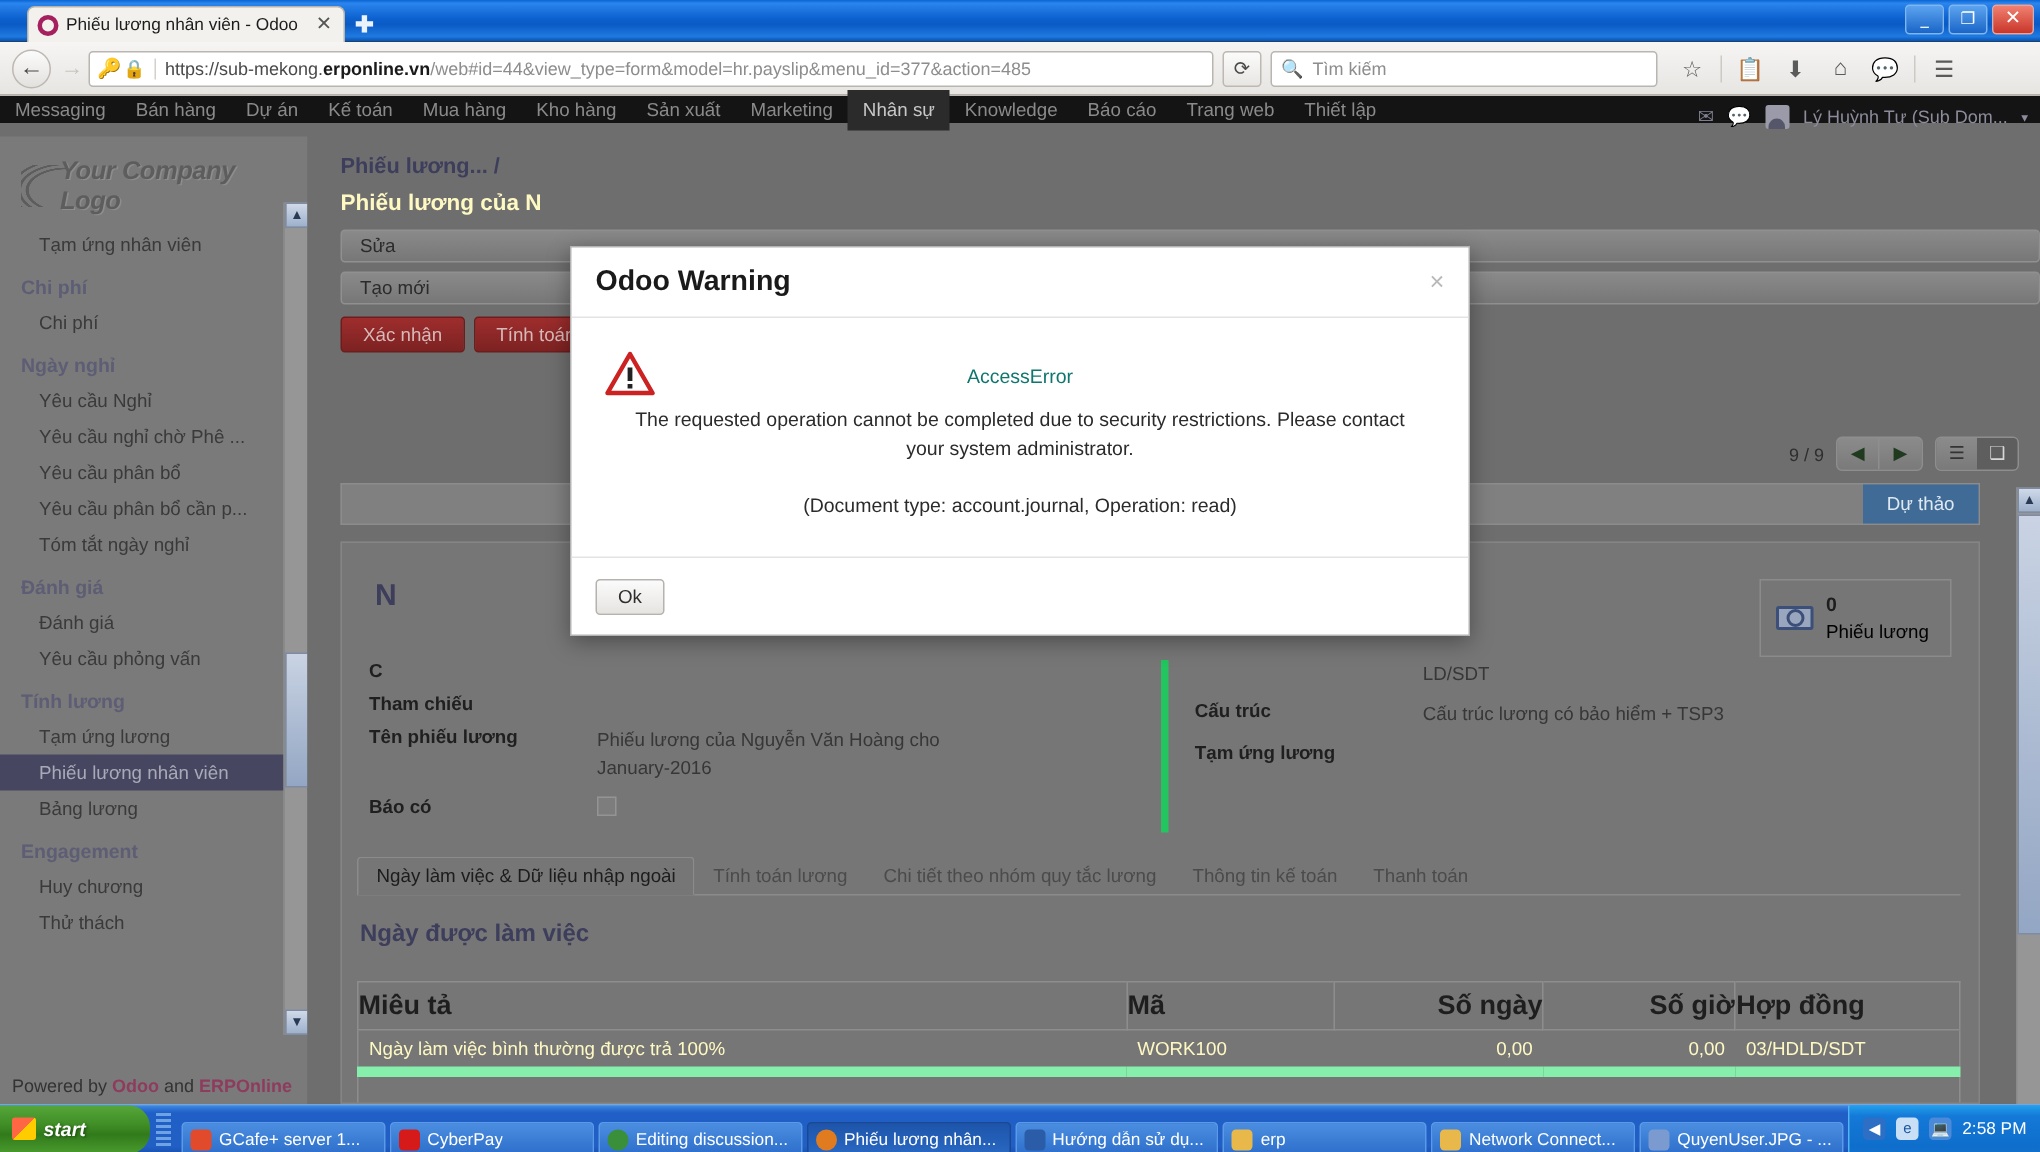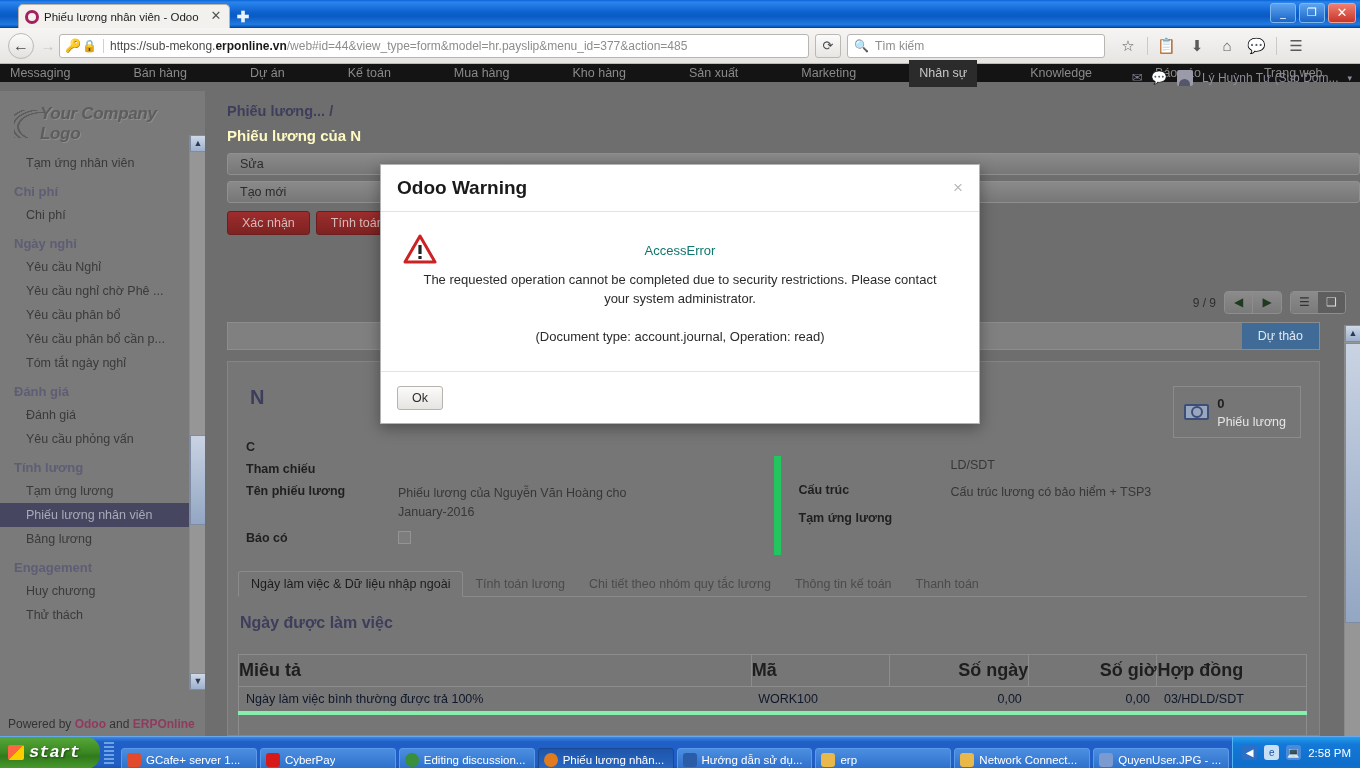--- a/index.html
+++ b/index.html
@@ -115,21 +115,21 @@
   .nav-div { width: 1px; height: 18px; background: #cdc9c4; margin: 0 4px; }
 
   
   .odoo-app {
     position: absolute; left: 0; top: 64px; width: 1360px; height: 672px;
     background: #6e6e6e;
   }
   .odoo-topbar {
     position: absolute; left: 0; top: 0; width: 1360px; height: 18px;
     background: #141414;
-    display: flex; align-items: center; gap: 43px;
+    display: flex; align-items: center;
   }
   .menu-item {
     padding: 0 10px; height: 27px; line-height: 27px;
     color: #8a8a8a; font-size: 12.5px; white-space: nowrap;
   }
   .menu-item.active { background: #2b2b2b; color: #c8c8c8; }
   .topbar-right {
     position: absolute; right: 8px; top: 0; height: 27px;
     display: flex; align-items: center; gap: 9px;
   }
@@ -262,32 +262,32 @@
     display: flex; align-items: center; gap: 8px;
   }
   .money-icon {
     width: 25px; height: 16px; border: 2px solid #3b4f78; border-radius: 2px;
     background: #9aa6bd; display: flex; align-items: center; justify-content: center;
   }
   .money-icon::after {
     content: ""; width: 8px; height: 8px; border-radius: 50%; border: 2px solid #3b4f78;
   }
   .stat-num { font-size: 13px; color: #1e1e1e; line-height: 1.05; font-weight: bold; }
-  .stat-lbl { font-size: 12.5px; color: #e5e5e5; line-height: 1.05; }
+  .stat-lbl { font-size: 12.5px; color: #000000; line-height: 1.05; }
 
   .form-title {
     position: absolute; left: 22px; top: 24px;
     font-size: 20px; font-weight: bold; color: #3d3d5c;
   }
   .fgrid {
     position: absolute; left: 0; right: 0; top: 78px; height: 115px;
     display: flex;
   }
   .fcol { width: 50%; padding: 0 18px; }
-  .fcol.right { border-left: 7px solid #22c55e; margin-top: 16px; }
+  .fcol.right { border-left: 5px solid #22c55e; }
   .frow { display: flex; align-items: flex-start; margin-bottom: 8px; }
   .flabel { width: 152px; flex: 0 0 152px; font-size: 12.5px; font-weight: bold; color: #1f1f1f; }
   .fvalue { font-size: 12.5px; color: #373737; line-height: 1.55; }
   .chk {
     width: 13px; height: 13px; background: #7d7d7d; border: 1px solid #949494;
     display: inline-block;
   }
 
   .tabs {
     position: absolute; left: 10px; right: 12px; top: 208px; height: 27px;
@@ -308,22 +308,22 @@
   .tbl {
     position: absolute; left: 10px; right: 12px; top: 292px;
     border-collapse: collapse; width: calc(100% - 22px);
     border: 1px solid #8d8d8d;
   }
   .tbl th {
     text-align: left; font-size: 18px; font-weight: bold; color: #1e1e1e;
     padding: 5px 0; border-bottom: 1px solid #8d8d8d; border-right: 1px solid #8d8d8d;
   }
   .tbl td {
-    font-size: 12.5px; color: #0f172a; padding: 5px 7px;
-    border-bottom: 4px solid #86efac;
+    font-size: 12.5px; color: #fef9c3; padding: 5px 7px;
+    border-bottom: 7px solid #86efac;
   }
   .tbl td.num, .tbl th.num { text-align: right; }
   .tbl tr.empty td { height: 26px; }
   .main-scroll {
     position: absolute; right: 0; top: 234px; width: 16px; bottom: 0;
     background: #969696; border-left: 1px solid #8a8a8a;
   }
   .main-thumb {
     position: absolute; left: 0; top: 18px; width: 16px; height: 280px;
     background: linear-gradient(to bottom,#c9d3e3,#93a6c3); border: 1px solid #7e8ca3;
@@ -378,22 +378,22 @@
     border-radius: 0 14px 14px 0;
     display: flex; align-items: center; padding-left: 8px; gap: 5px;
   }
   .flag {
     width: 16px; height: 15px;
     background:
       linear-gradient(135deg,#f64 0 50%, #fc0 0 100%);
     border-radius: 2px;
   }
   .start-text {
-    font-family: Liberation Mono, monospace; font-style: italic; font-weight: bold;
-    font-size: 17px; color: #fff; text-shadow: 1px 1px 2px #1d4a10;
+    font-family: Liberation Sans, sans-serif; font-style: italic; font-weight: bold;
+    font-size: 13px; color: #fff; text-shadow: 1px 1px 2px #1d4a10;
   }
   .tb-grip { width: 10px; height: 22px; margin: 0 4px;
     background: repeating-linear-gradient(to bottom,#8fc0f2 0 2px, transparent 2px 4px);
     opacity:.7; }
   .tasks { display: flex; flex: 1; gap: 3px; padding: 0 3px; }
   .task {
     flex: 1 1 0; max-width: 165px; height: 24px;
     background: linear-gradient(to bottom,#4b8ee0,#2a6cc9);
     border: 1px solid #5b9ae8; border-radius: 3px;
     display: flex; align-items: center; padding: 0 5px; gap: 5px;

